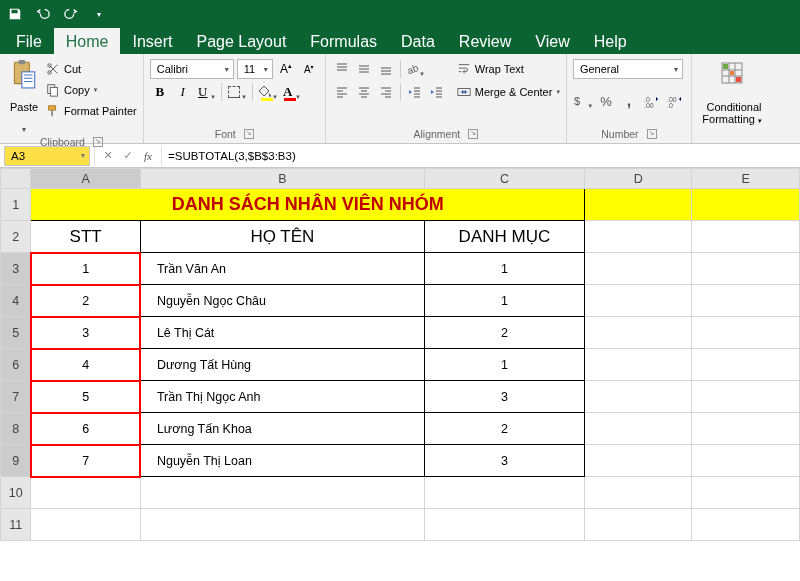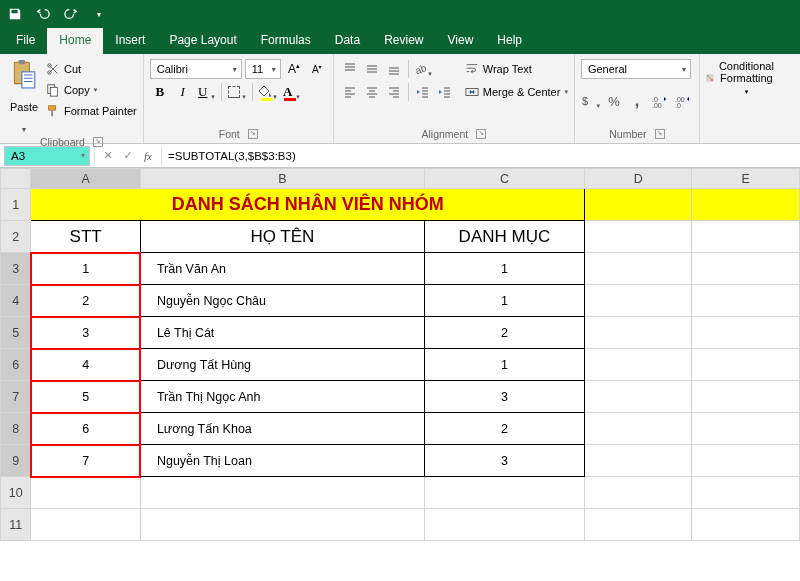--- a/index.html
+++ b/index.html
@@ -5,21 +5,21 @@
 * { box-sizing: border-box; margin: 0; padding: 0; font-family: 'Segoe UI', Arial, sans-serif; }
 body { background: #fff; width: 800px; height: 581px; overflow: hidden; font-size: 12px; }
 
 
 .titlebar { background: #0c6332; height: 28px; display: flex; align-items: center; padding: 0 6px; color: #fff; gap: 10px; }
 .qat-btn { width: 18px; height: 18px; display: flex; align-items: center; justify-content: center; color: #fff; }
 .qat-btn svg { width: 14px; height: 14px; }
 
 
 .ribbon-tabs { background: #0c6332; height: 26px; display: flex; align-items: flex-end; padding-left: 4px; color: #fff; }
-.tab { padding: 5px 12px 6px; height: 26px; font-size: 12px; cursor: pointer; }
+.tab { padding: 5px 12px 6px; height: 26px; font-size: 16px; cursor: pointer; }
 .tab.active { background: #f3f3f3; color: #217346; }
 .tellme { display: flex; align-items: center; gap: 6px; padding: 5px 12px; font-size: 12px; }
 .tellme svg { width: 14px; height: 14px; }
 
 
 .ribbon { background: #f3f3f3; height: 90px; display: flex; border-bottom: 1px solid #c6c6c6; }
 .group { border-right: 1px solid #d6d6d6; display: flex; flex-direction: column; padding: 3px 6px 0; }
 .group-body { flex: 1; display: flex; align-items: flex-start; gap: 4px; }
 .group-label { text-align: center; font-size: 10.5px; color: #666; padding: 2px 0 3px; display: flex; align-items: center; justify-content: center; gap: 8px; }
 .group-label .launcher { width: 10px; height: 10px; border: 1px solid #999; display: inline-block; position: relative; }
@@ -55,26 +55,26 @@
 .align-right { display: flex; flex-direction: column; gap: 3px; padding-top: 2px; margin-left: 6px; }
 .align-rt-row { display: flex; align-items: center; gap: 4px; font-size: 11px; height: 20px; }
 .align-rt-row svg { width: 14px; height: 14px; }
 
 
 .num-body { display: flex; flex-direction: column; gap: 12px; padding-top: 2px; }
 .num-row { display: flex; align-items: center; gap: 3px; }
 .num-combo { width: 110px; }
 
 
-.style-btn { display: flex; flex-direction: row; align-items: center; width: 68px; padding-top: 3px; font-size: 11px; text-align: center; line-height: 1.1; gap: 5px; }
+.style-btn { display: flex; flex-direction: column; align-items: center; width: 68px; padding-top: 3px; font-size: 11px; text-align: right; line-height: 1.1; gap: 15px; }
 .style-btn svg { width: 26px; height: 26px; }
 
 
 .formula-bar { height: 24px; display: flex; align-items: center; border-bottom: 1px solid #c6c6c6; background: #fff; }
-.namebox { width: 86px; height: 20px; border: 1px solid #c6c6c6; margin: 0 4px; display: flex; align-items: center; justify-content: space-between; padding: 0 4px 0 6px; font-size: 11.5px; background: #5eead4; }
+.namebox { width: 86px; height: 20px; border: 1px solid #c6c6c6; margin: 0 4px; display: flex; align-items: center; justify-content: space-between; padding: 0 4px 0 6px; font-size: 11.5px; background: #fde047; }
 .namebox .dd { font-size: 8px; color: #777; }
 .fb-btns { display: flex; align-items: center; gap: 6px; padding: 0 6px; border-left: 1px solid #e0e0e0; height: 20px; }
 .fb-btn { color: #888; font-size: 11px; width: 14px; text-align: center; }
 .fb-btn.fx { font-style: italic; font-family: serif; color: #555; }
 .formula-input { flex: 1; font-size: 11.5px; padding: 0 6px; height: 20px; display: flex; align-items: center; border-left: 1px solid #e0e0e0; }
 
 
 .grid-wrap { position: relative; }
 .grid { border-collapse: collapse; width: 100%; }
 .grid th, .grid td { border: 1px solid #d4d4d4; font-size: 12.5px; }
@@ -175,21 +175,21 @@
     <div class="group-label">
         <span>Clipboard</span>
         <span class="launcher"></span>
       </div>
   </div>
 
   <div class="group">
     <div class="group-body">
       <div class="font-body">
         <div class="font-row">
-          <div class="combo" style="width:92px">
+          <div class="combo" style="width:84px">
             <span>Calibri</span>
               <span class="dd">▾</span>
           </div>
           <div class="combo" style="width:36px">
             <span>11</span>
               <span class="dd">▾</span>
           </div>
           <div class="icon-sq">
               <span style="font-size:12px">A<sup style="font-size:7px">▴</sup></span>
             </div>

